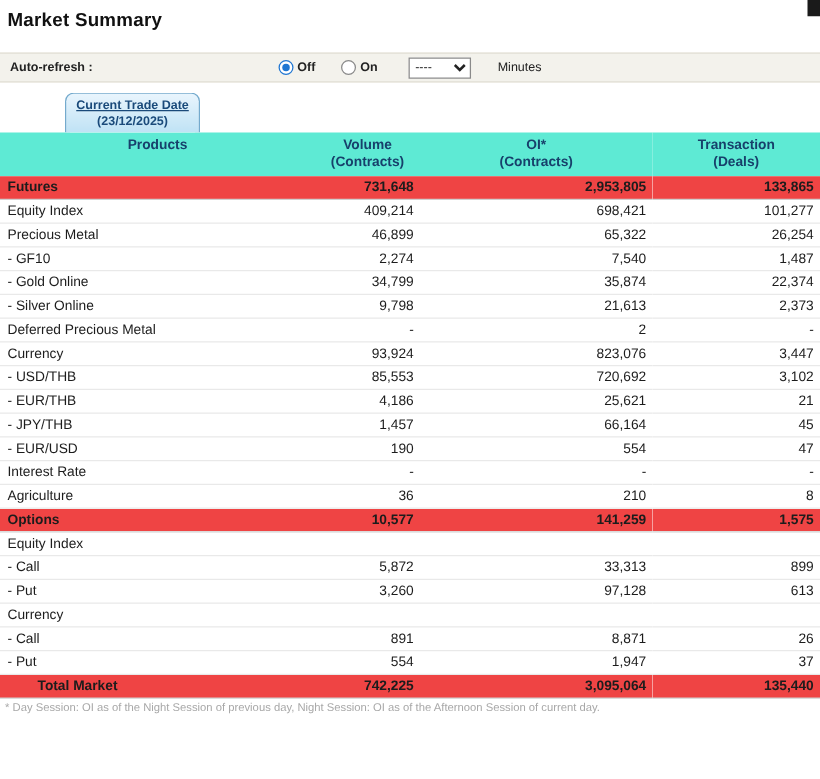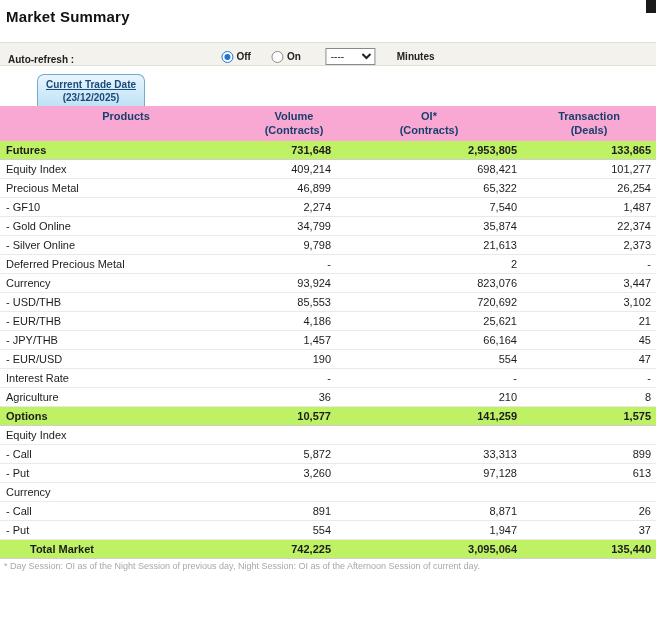--- a/index.html
+++ b/index.html
@@ -18,21 +18,21 @@
   .titlebar { position: relative; height: 42px; padding: 8px 8px 0 6px; }
   .page-title { margin: 0; font-size: 15px; font-weight: bold; color: #111; letter-spacing: 0.2px; }
   .corner-icon { position: absolute; top: 0; right: 0; width: 10px; height: 13px; background: #1a1a1a; }
 
   
   .refresh-bar {
     position: relative; height: 24px;
     background: #f3f2ec;
     border-top: 1px solid #e1ded3;
     border-bottom: 1px solid #e1ded3;
-    display: flex; align-items: flex-end;
+    display: flex; align-items: center;
     padding: 0 8px;
     font-size: 10px;
   }
   .refresh-label { font-weight: bold; color: #222; font-size: 10px; }
   .refresh-controls {
     position: absolute; left: 50%; transform: translateX(-50%);
     display: flex; align-items: center; gap: 21px; white-space: nowrap;
   }
   .radio-option { display: inline-flex; align-items: center; gap: 3px; cursor: pointer; }
   .radio {
@@ -45,56 +45,56 @@
     content: ""; position: absolute; left: 2px; top: 2px; right: 2px; bottom: 2px;
     background: #1f76d2; border-radius: 50%;
   }
   .radio-text { font-size: 10px; color: #222; font-weight: bold; }
   .minutes-select {
     font-family: "Liberation Sans", sans-serif;
     font-size: 10px; height: 17px; width: 50px;
     border: 1px solid #8a8a8a; background: #fff; color: #222;
     margin-left: 4px;
   }
-  .minutes-label { font-size: 10px; color: #222; font-weight: bold; }
-
-  
-  .tab-row { padding-left: 37px; margin-top: 8px; height: 32px; }
+  .minutes-label { font-size: 10px; color: #222; font-weight: normal; }
+
+  
+  .tab-row { padding-left: 20px; margin-top: 8px; height: 32px; margin-left: 32px; }
   .tab {
     display: inline-block; min-width: 96px; height: 32px;
     background: linear-gradient(#e9f5fd, #bfe2f5);
     border: 1px solid #74aacd; border-bottom: none;
     border-radius: 7px 7px 0 0;
     padding: 3px 8px 0 8px;
     text-align: center; cursor: pointer;
   }
   .tab-line1, .tab-line2 {
     font-size: 10px; font-weight: bold; color: #1a4a7a; line-height: 13px;
   }
   .tab-line1 { text-decoration: underline; }
 
   
   .summary-table { width: 656px; border-collapse: collapse; table-layout: fixed; }
   .summary-table thead th {
-    background: #f9a8d4; color: #17406b;
+    background: #5eead4; color: #17406b;
     font-size: 11px; font-weight: bold;
     text-align: center; vertical-align: top;
     padding: 3px 2px 4px 2px; line-height: 14px;
   }
   .summary-table thead th .h2 { min-height: 14px; }
   .summary-table td {
     font-size: 11px; line-height: 12px;
     padding: 3px 4px; border-bottom: 1px solid #e9e9e9;
     background: #fff; color: #1c1c1c;
     overflow: hidden; white-space: nowrap;
   }
   td.product { text-align: left; padding-left: 6px; }
   td.num { text-align: right; padding-right: 5px; }
   tr.section td, tr.total td {
-    background: #bef264; font-weight: bold;
+    background: #ef4444; font-weight: bold;
     border-bottom: 1px solid #cfcfcf;
   }
   tr.total td { border-top: 1px solid #cfcfcf; padding-left: 30px; }
   tr.group td { background: #fff; }
 
   
   .footnote {
     font-size: 9px; color: #a8a8a8;
     padding: 2px 4px 0 4px; line-height: 11px;
   }

